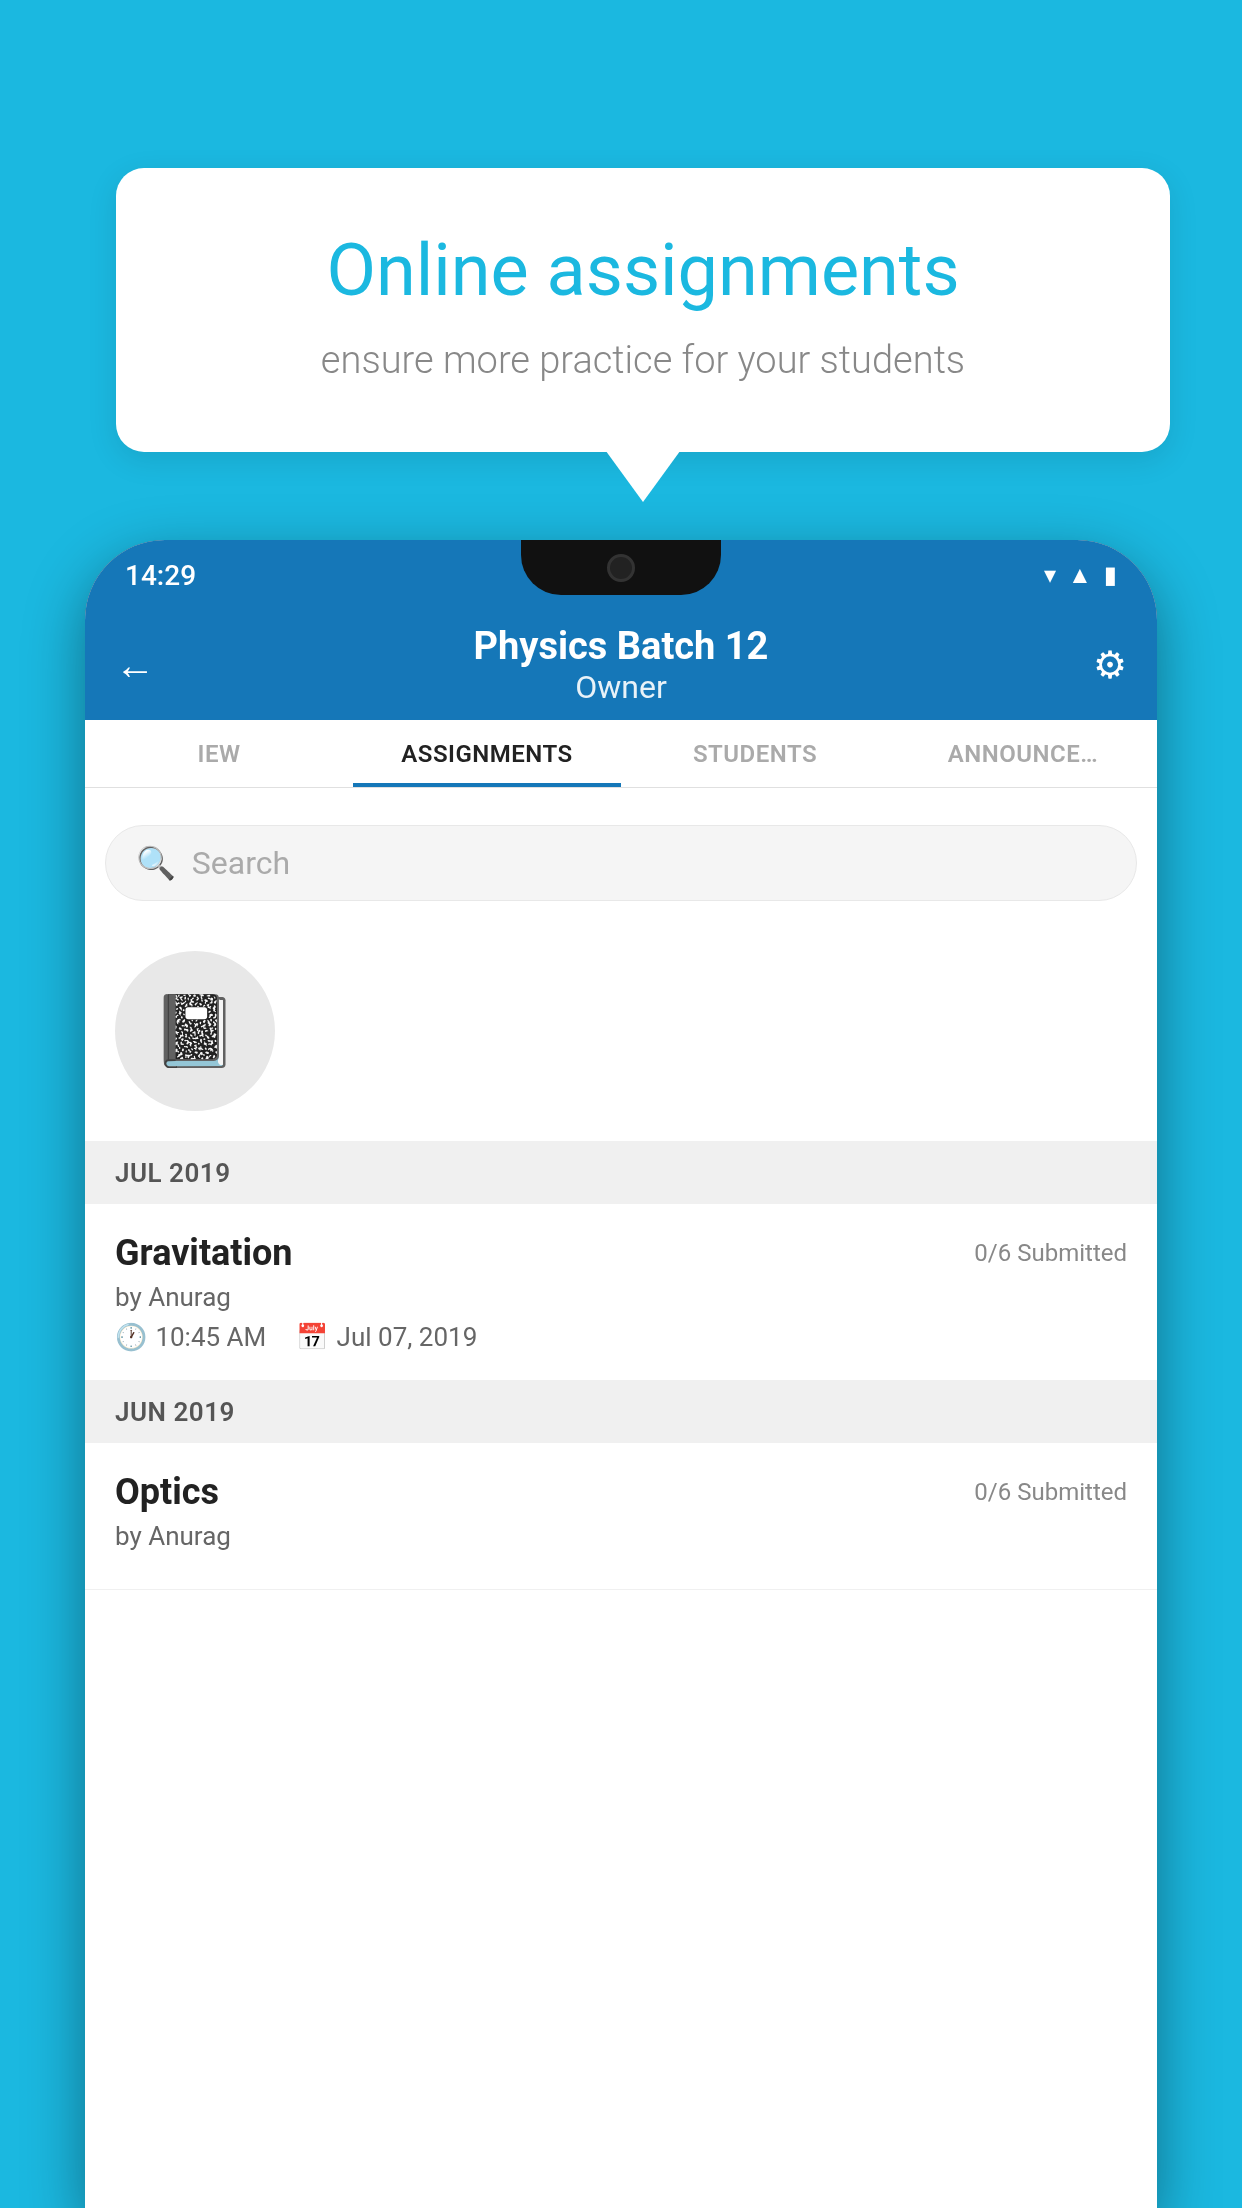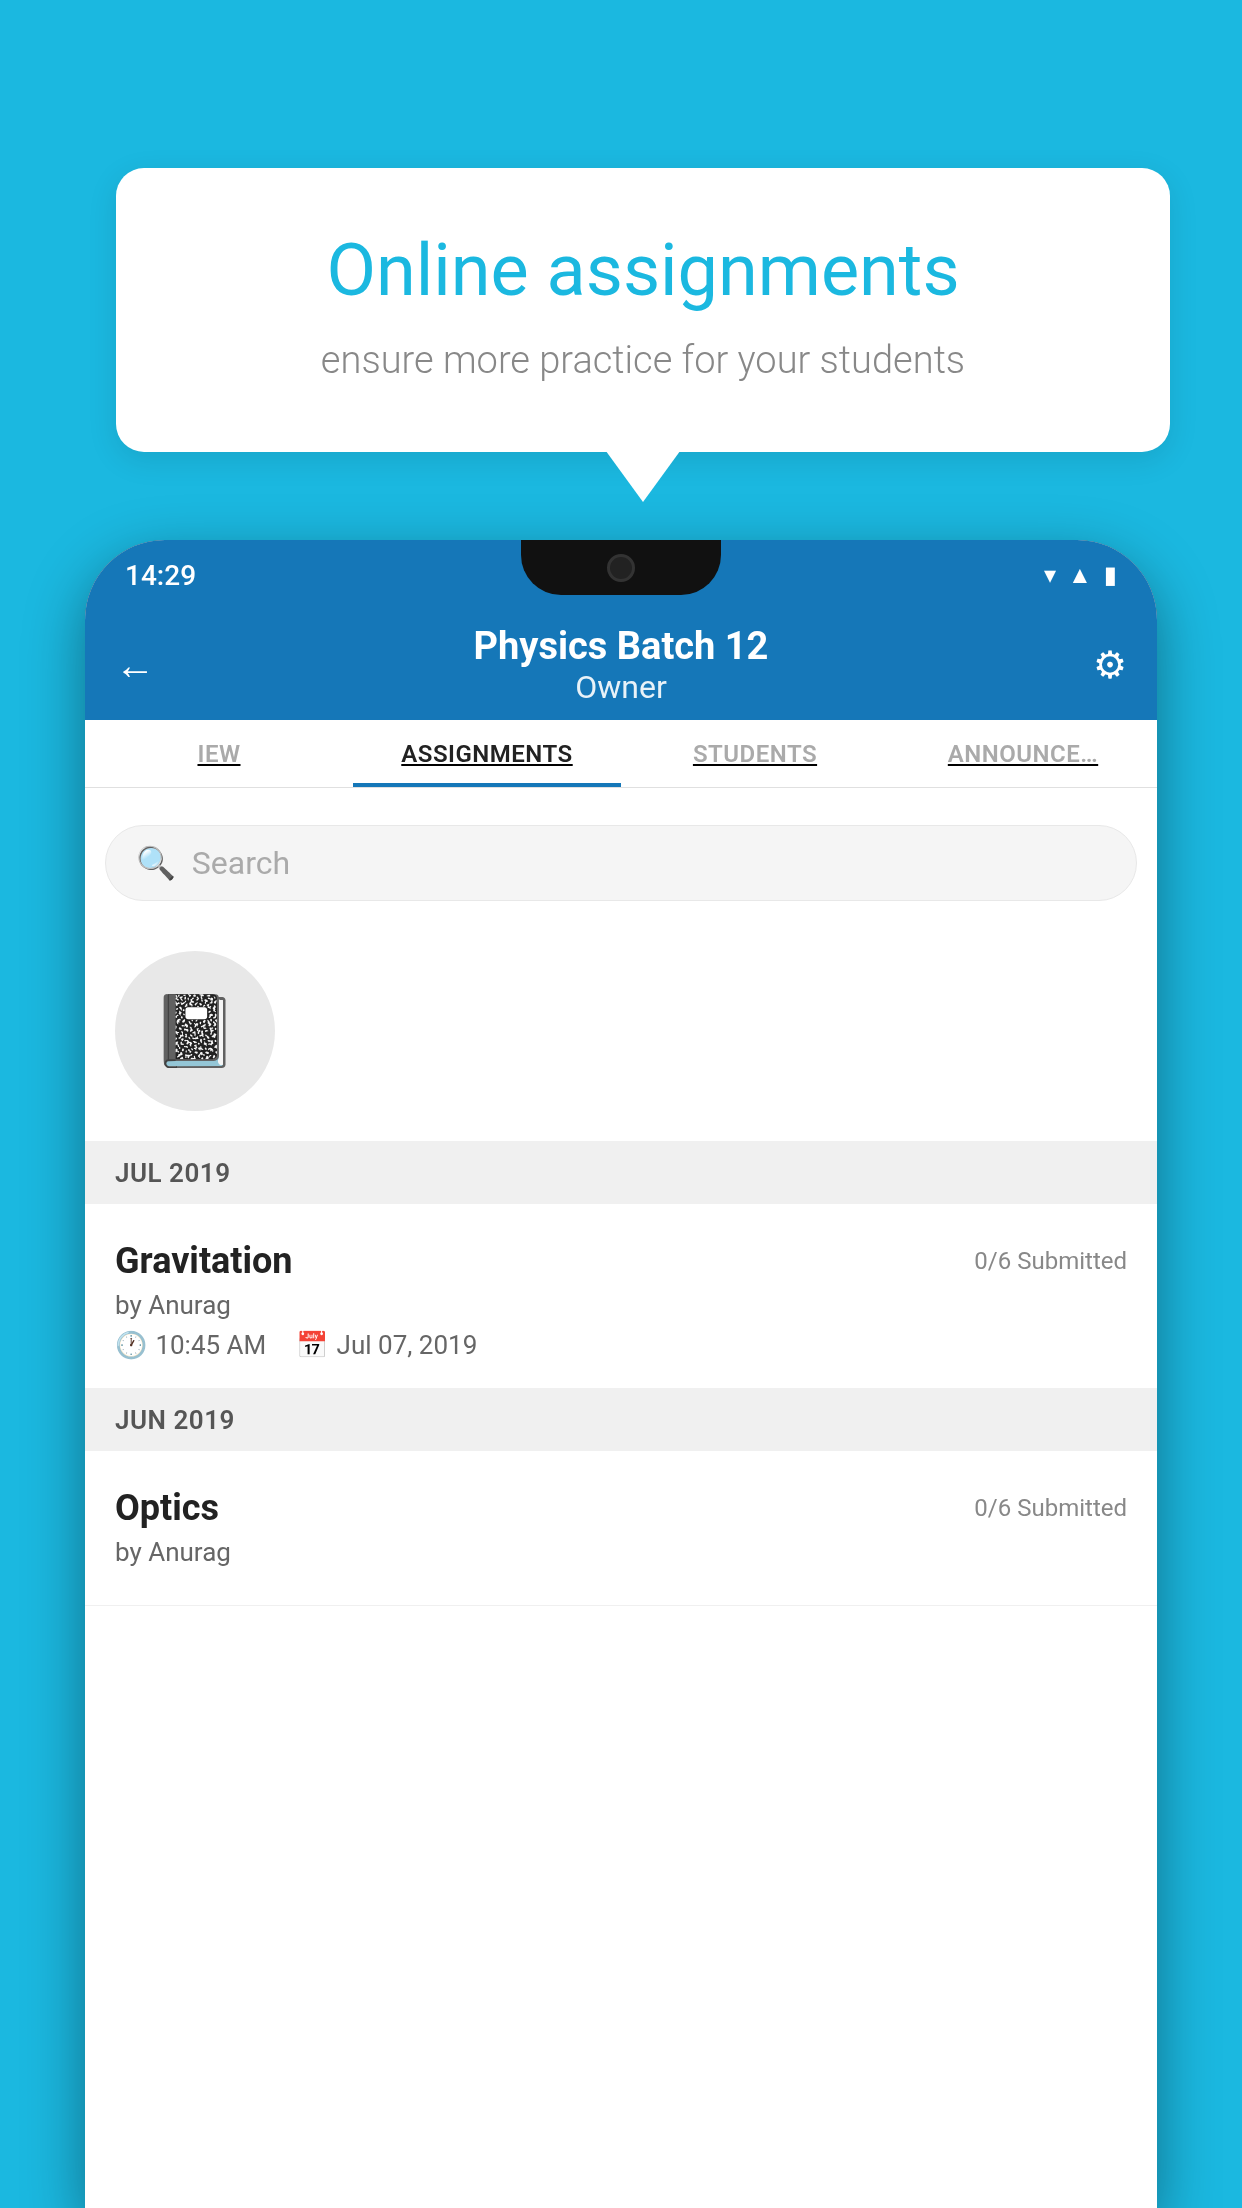--- a/index.html
+++ b/index.html
@@ -175,21 +175,20 @@
     .tab-bar {
       position: absolute;
       top: 180px;
       left: 0;
       right: 0;
       height: 68px;
       background: white;
       display: flex;
       align-items: stretch;
       border-bottom: 1px solid #e0e0e0;
-      text-decoration: underline;
     }
 
     .tab-item {
       flex: 1;
       display: flex;
       align-items: center;
       justify-content: center;
       font-size: 24px;
       font-weight: 600;
       color: #aaa;
@@ -307,21 +306,20 @@
     .assignment-item {
       padding: 28px 30px;
       border-bottom: 1px solid #f0f0f0;
     }
 
     .assignment-item-header {
       display: flex;
       justify-content: space-between;
       align-items: center;
       margin-bottom: 8px;
-      margin-top: 8px;
     }
 
     .assignment-name {
       font-size: 36px;
       font-weight: 700;
       color: #222;
     }
 
     .assignment-submitted {
       font-size: 24px;

